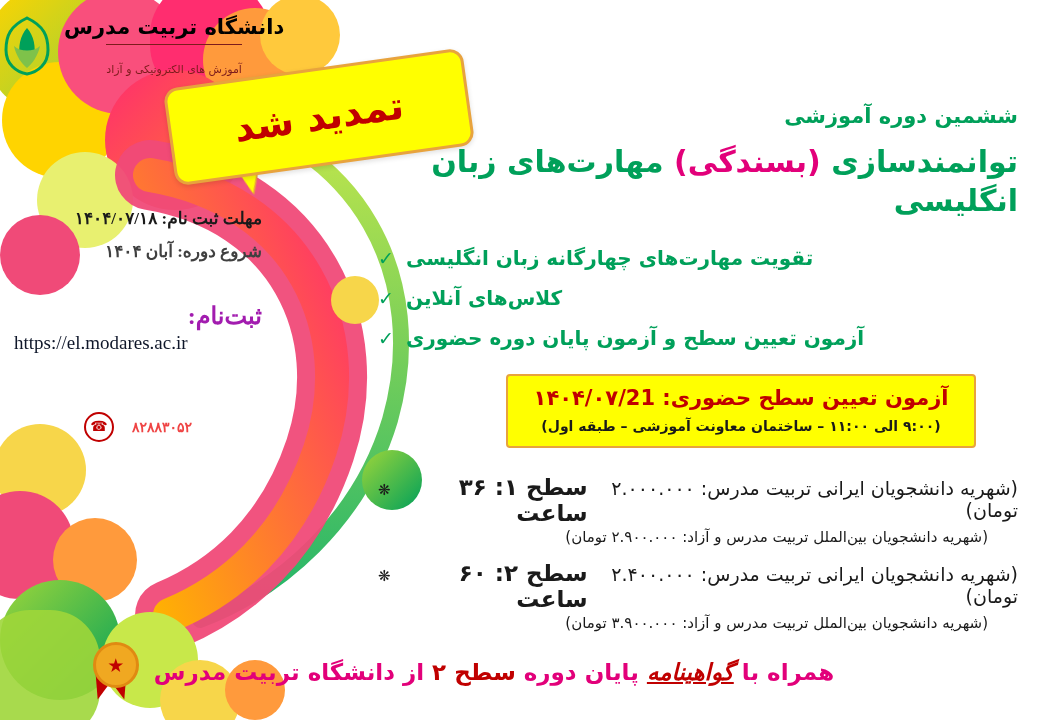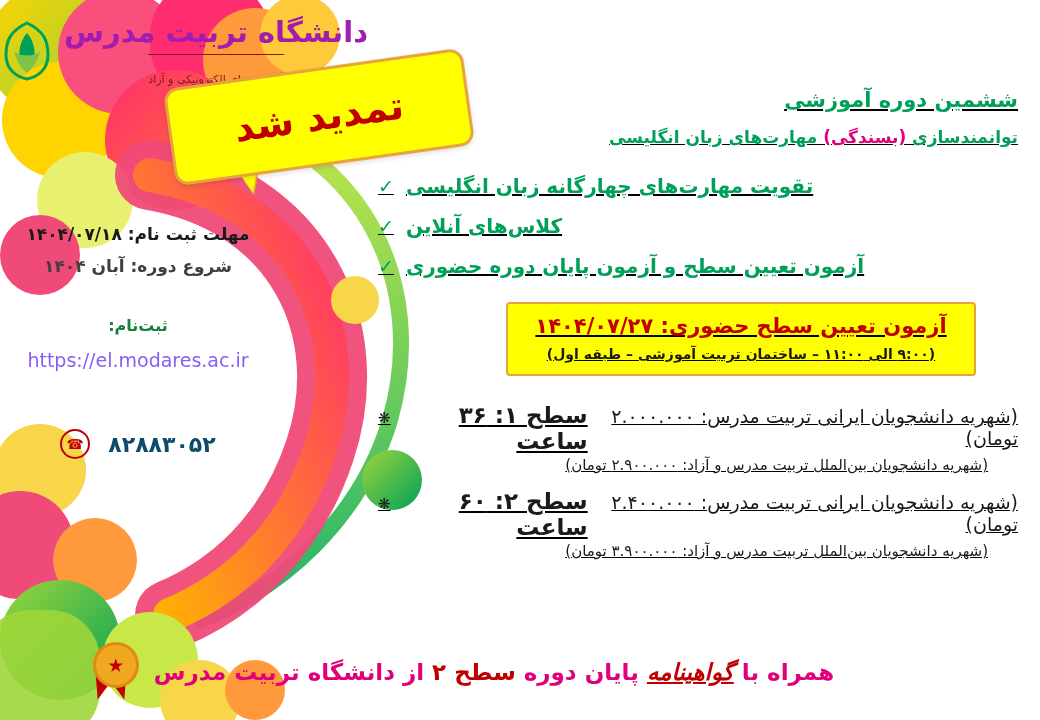--- a/index.html
+++ b/index.html
@@ -44,23 +44,23 @@
   .logo-mark {
     width: 54px;
     height: 60px;
     position: relative;
   }
   .logo-text {
     text-align: center;
     line-height: 1.25;
   }
   .logo-title {
-    font-size: 29px;
-    font-weight: bold;
-    color: #a21caf;
+    font-size: 21px;
+    font-weight: bold;
+    color: #000000;
     letter-spacing: 1px;
   }
   .logo-sub {
     font-size: 11px;
     color: #7c1c1c;
     margin-top: 4px;
     border-top: 1.5px solid #7c1c1c;
     padding-top: 18px;
     display: inline-block;
   }
@@ -96,48 +96,48 @@
   .ribbon-text {
     font-size: 38px;
     font-weight: bold;
     color: #c00000;
   }
 
   
   .left-col {
     position: absolute;
     left: 14px;
-    top: 224px;
+    top: 208px;
     width: 248px;
-    text-align: center;
-    color: #1a1a1a;
+    color: #1a1a1a;
+    font-family: Liberation Serif, serif;
   }
   .deadline {
     font-size: 17px;
     font-weight: bold;
     color: #1a1a1a;
     margin-bottom: 12px;
     direction: rtl;
   }
   .startdate {
     font-size: 17px;
     font-weight: bold;
     color: #404040;
     margin-bottom: 40px;
     direction: rtl;
   }
   .reg-label {
-    font-size: 16px;
-    font-weight: bold;
-    color: #15803d;
-    margin-bottom: 14px;
+    font-size: 24px;
+    font-weight: bold;
+    color: #a21caf;
+    margin-bottom: 2px;
   }
   .reg-url {
     font-size: 19px;
-    color: #8b5cf6;
+    color: #0f172a;
     direction: ltr;
     margin-bottom: 58px;
     word-break: break-all;
   }
   .phone-row {
     display: flex;
     flex-direction: row-reverse;
     align-items: center;
     justify-content: center;
     gap: 10px;
@@ -149,44 +149,43 @@
     border-radius: 50%;
     border: 2px solid #c00000;
     display: flex;
     align-items: center;
     justify-content: center;
     color: #c00000;
     font-size: 14px;
     line-height: 1;
   }
   .phone-num {
-    font-size: 22px;
-    font-weight: bold;
-    color: #0c4a6e;
+    font-size: 14px;
+    font-weight: bold;
+    color: #ef4444;
     margin-left: 8px;
   }
 
   
   .main {
     position: absolute;
     right: 22px;
-    top: 88px;
+    top: 104px;
     width: 640px;
     text-align: right;
     direction: rtl;
-    text-decoration: underline;
   }
   .course-line1 {
     font-size: 21px;
     font-weight: bold;
     color: #00a05a;
     margin-bottom: 14px;
   }
   .course-line2 {
-    font-size: 17px;
+    font-size: 30px;
     font-weight: bold;
     color: #00a05a;
     margin-bottom: 26px;
     line-height: 1.3;
   }
   .course-line2 .paren {
     color: #e2007a;
   }
   .bullets {
     margin: 0 0 24px 0;
@@ -432,22 +431,22 @@
         <span class="check">✓</span>
         <span>کلاس‌های آنلاین</span>
       </li>
       <li>
         <span class="check">✓</span>
         <span>آزمون تعیین سطح و آزمون پایان دوره حضوری</span>
       </li>
     </ul>
 
     <div class="exam-box">
-      <div class="exam-title">آزمون تعیین سطح حضوری: ۱۴۰۴/۰۷/۲۷</div>
-      <div class="exam-sub">(۹:۰۰ الی ۱۱:۰۰ – ساختمان تربیت آموزشی – طبقه اول)</div>
+      <div class="exam-title">آزمون تعیین سطح حضوری: ۱۴۰۴/۰۷/21</div>
+      <div class="exam-sub">(۹:۰۰ الی ۱۱:۰۰ – ساختمان معاونت آموزشی – طبقه اول)</div>
     </div>
 
     <div class="levels">
       <div class="level-row">
         <span class="star">❋</span>
         <span class="level-head">سطح ۱: ۳۶ ساعت</span>
         <span class="level-fee">(شهریه دانشجویان ایرانی تربیت مدرس: ۲.۰۰۰.۰۰۰ تومان)</span>
       </div>
       <div class="level-fee2">(شهریه دانشجویان بین‌الملل تربیت مدرس و آزاد: ۲.۹۰۰.۰۰۰ تومان)</div>
 

